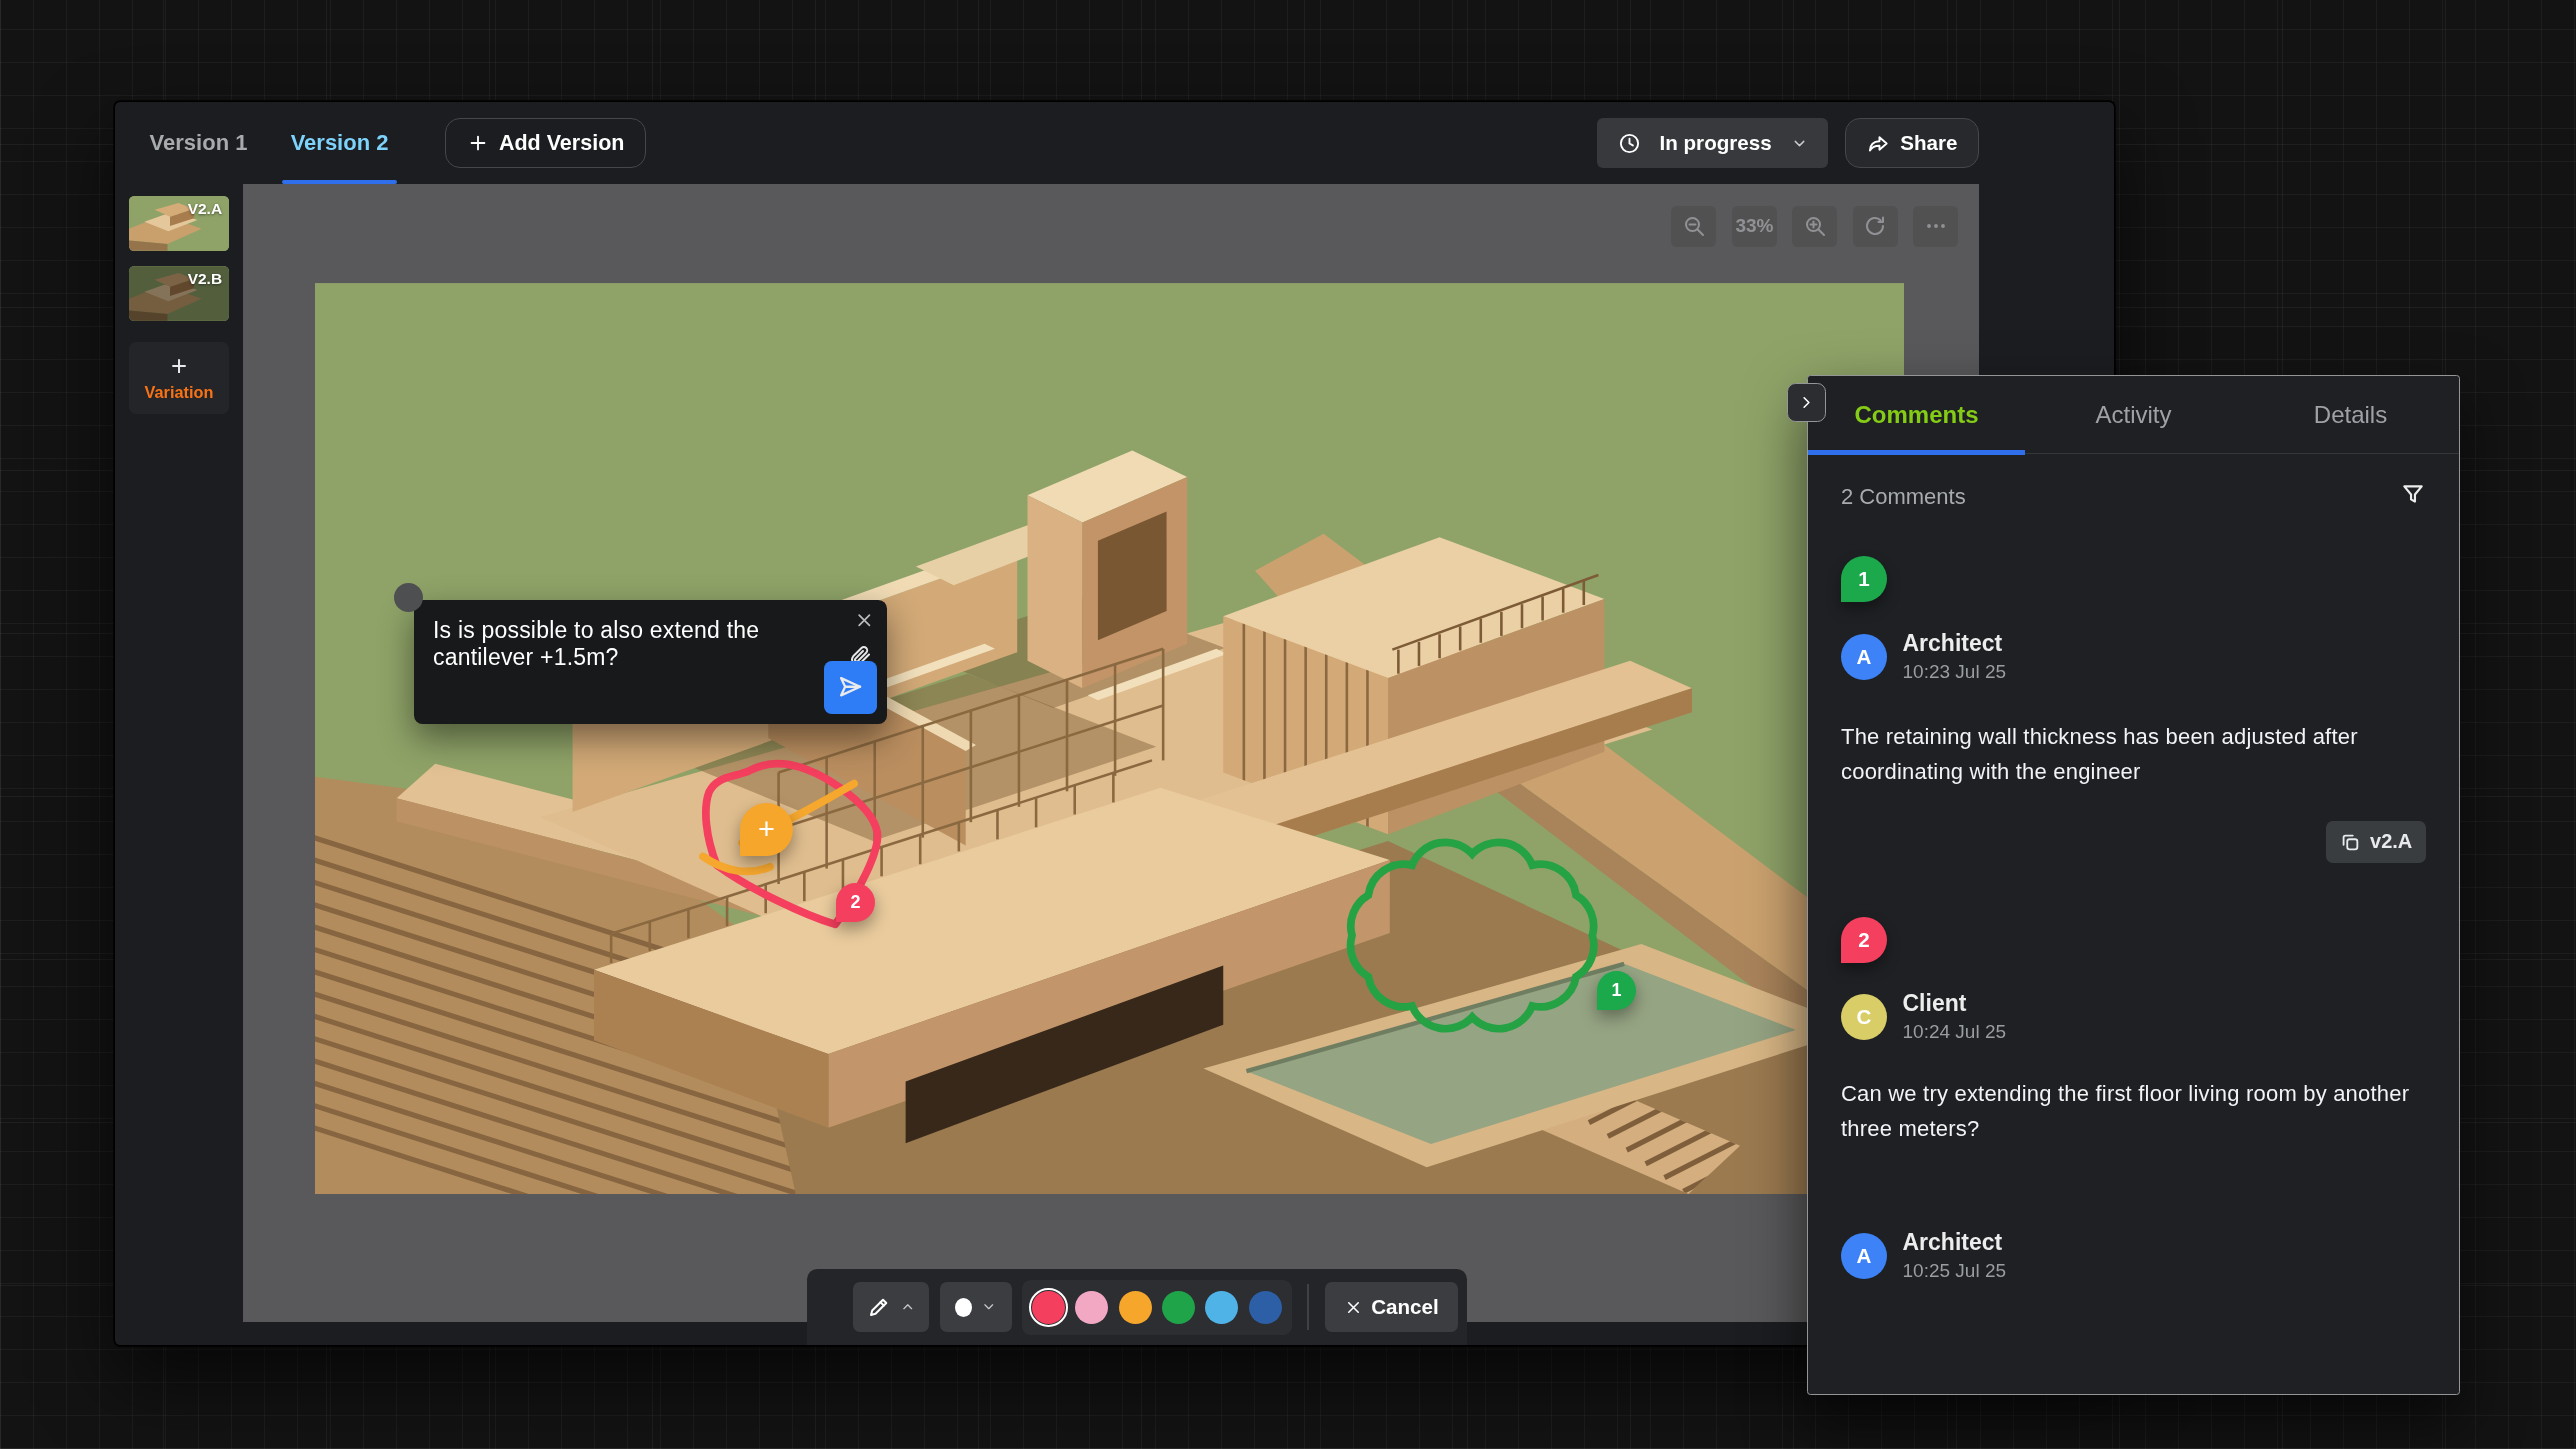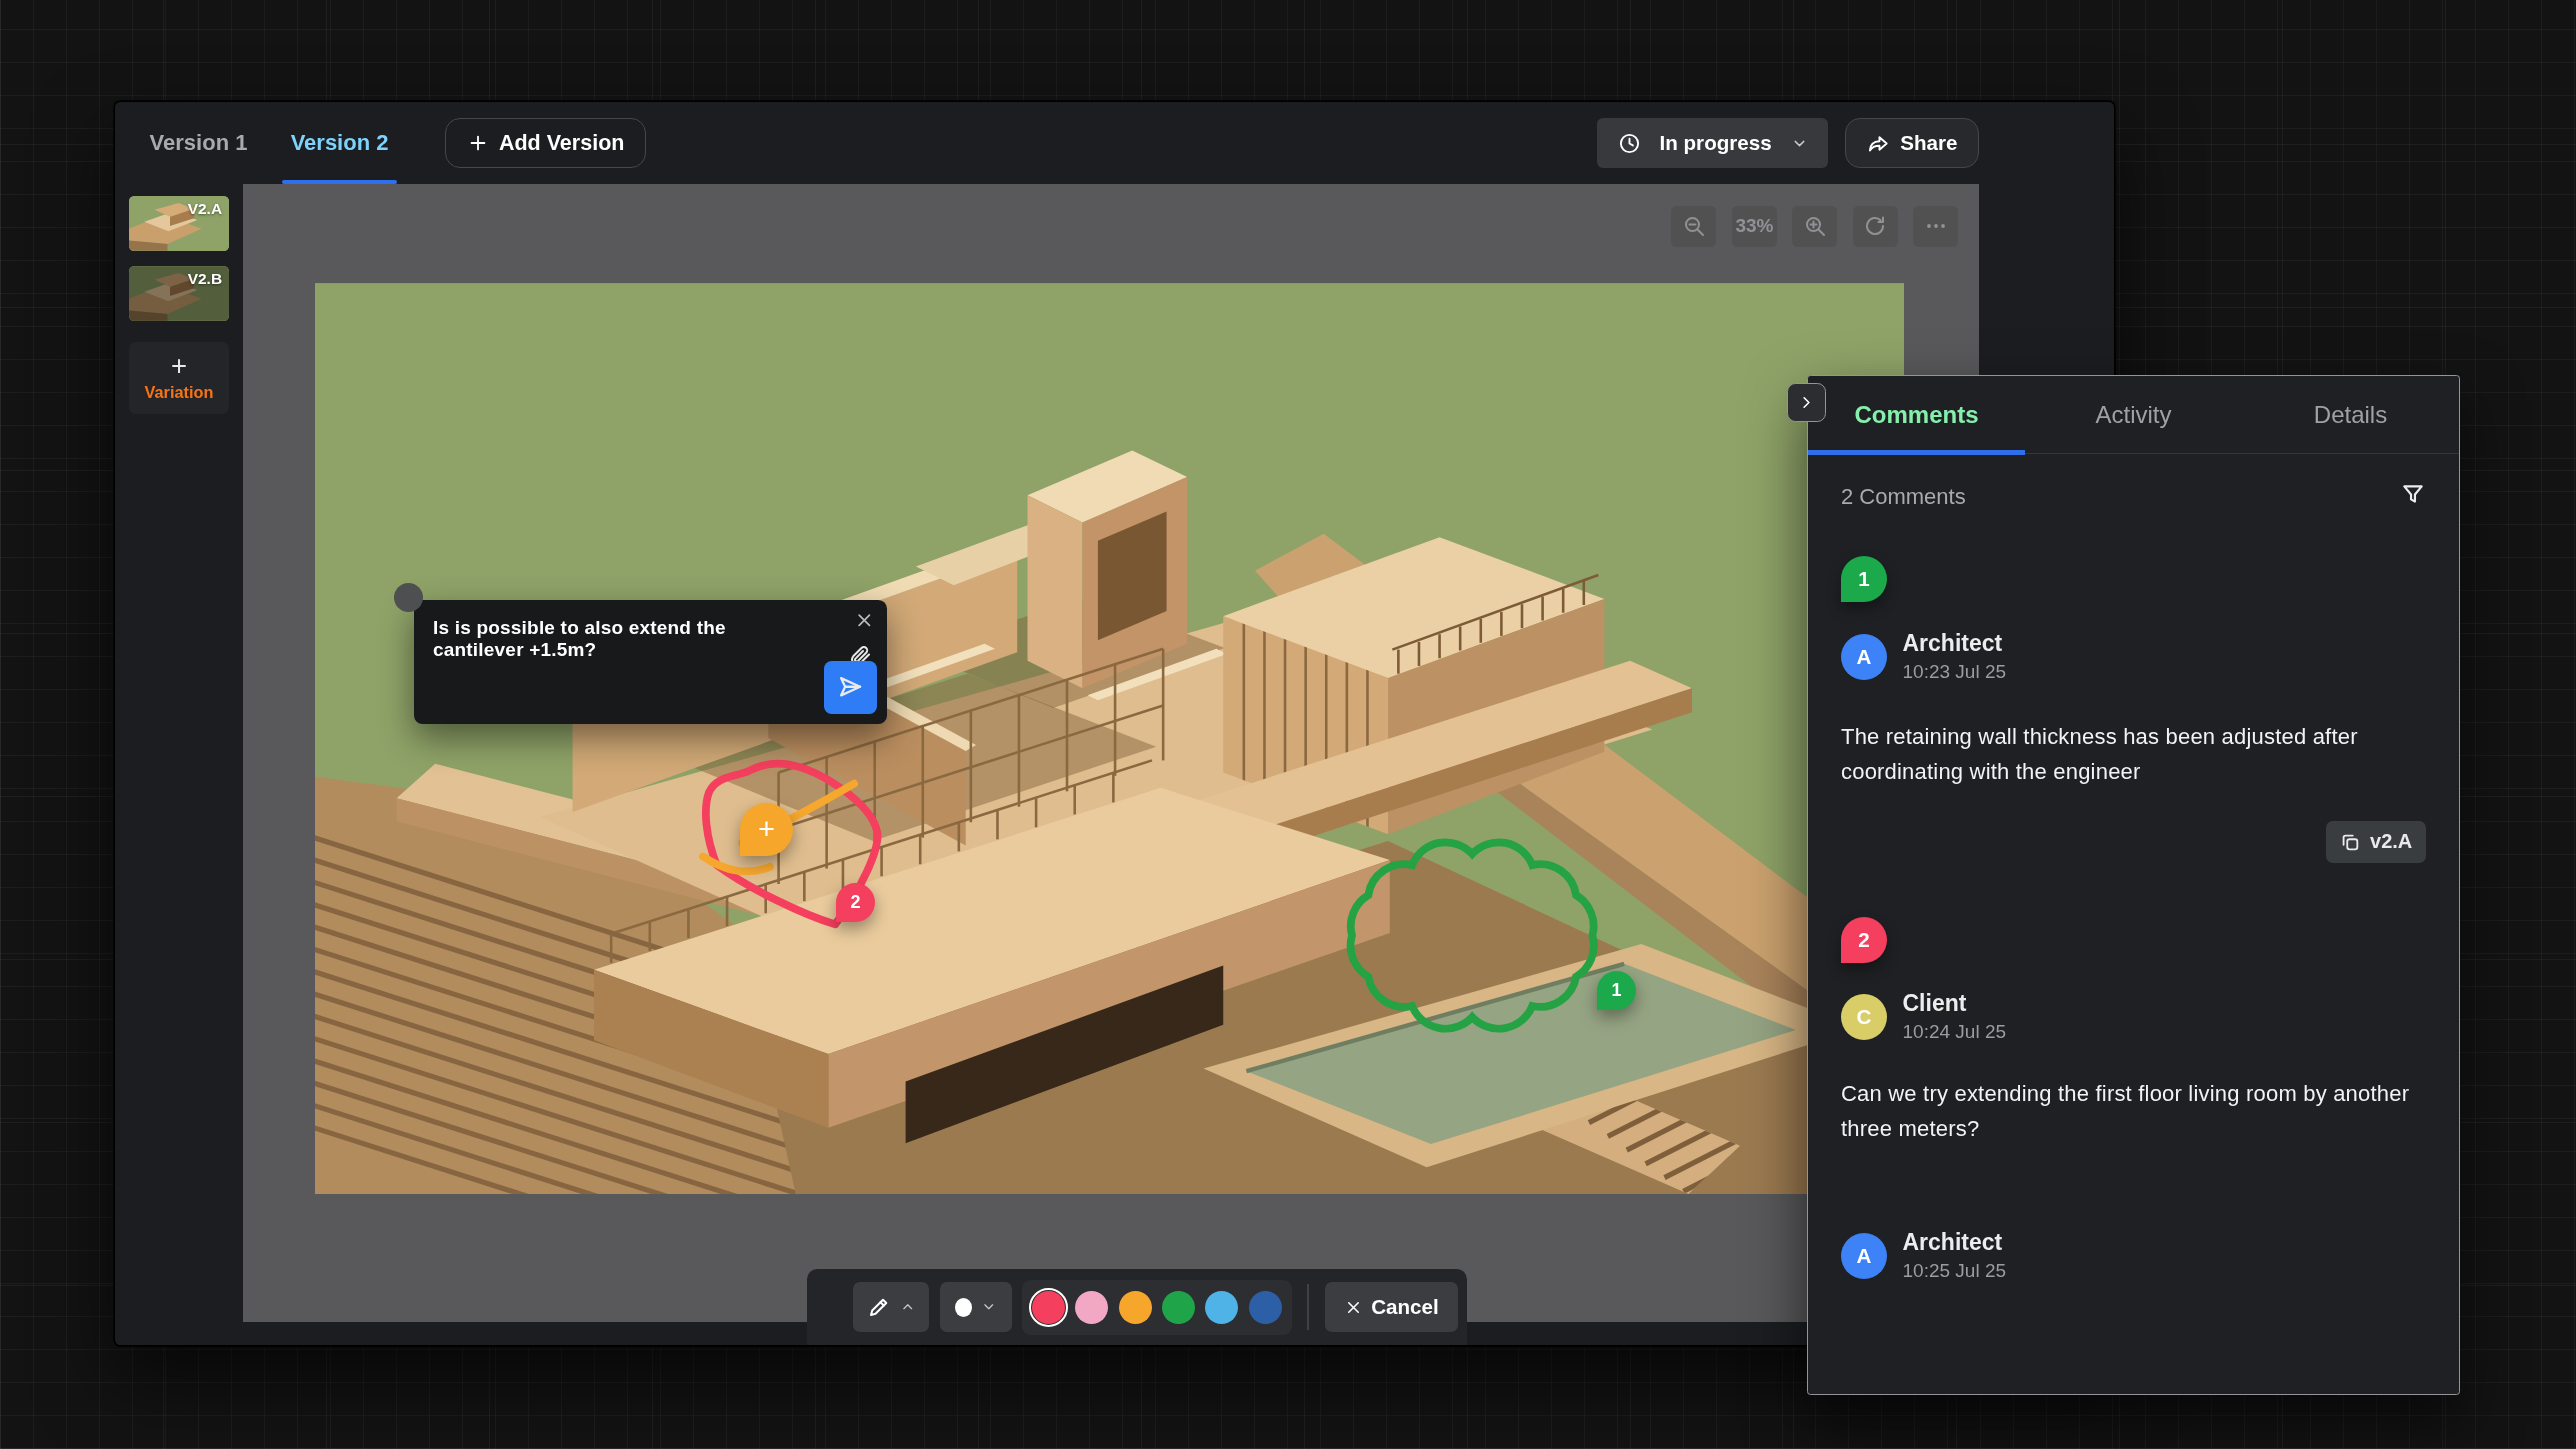--- a/index.html
+++ b/index.html
@@ -47,21 +47,21 @@
   .zbtn{width:45px;height:41px;border-radius:5.2px;background:rgba(0,0,0,.10);display:flex;align-items:center;
     justify-content:center;color:#97989b;opacity:.9;font-size:19px;font-weight:700;cursor:pointer;}
   
   .pin{position:absolute;border-radius:50% 50% 50% 0;display:flex;align-items:center;justify-content:center;
     color:#fff;font-weight:700;box-shadow:0 6.9px 15.5px rgba(0,0,0,.35);z-index:3;cursor:pointer;}
   .pin.small{width:39px;height:39px;font-size:18px;}
   .pin.big{width:53px;height:53px;font-size:29px;font-weight:400;}
   
   .cbox{position:absolute;left:99px;top:317px;width:473px;height:124px;background:#18191b;border-radius:8.6px;
     box-shadow:0 13.7px 34px rgba(0,0,0,.45);z-index:5;padding:17px 77px 17px 19px;box-sizing:border-box;}
-  .cbox .ctext{font-size:19px;font-weight:700;color:#fff;letter-spacing:0.2px;}
+  .cbox .ctext{font-size:23px;font-weight:400;color:#fff;letter-spacing:0.2px;}
   .cbox .close{position:absolute;top:10.3px;right:12px;color:#b9bbbd;cursor:pointer;}
   .cbox .clip{position:absolute;top:43px;right:15.5px;color:#e6e7e8;cursor:pointer;}
   .cbox .send{position:absolute;right:10.3px;bottom:10.3px;width:53px;height:53px;background:#2e7cf6;border-radius:7.7px;
     display:flex;align-items:center;justify-content:center;cursor:pointer;}
   .anchor-dot{position:absolute;left:79px;top:300px;width:29px;height:29px;border-radius:50%;background:#4e4f51;z-index:6;}
   
   .drawbar{position:absolute;left:692px;bottom:0;width:623px;height:76px;background:#232528;
     border-radius:10.3px 10.3px 0 0;display:flex;align-items:center;justify-content:center;gap:10.3px;z-index:6;padding-left:37px;}
   .tool{height:50px;background:#3b3d40;border-radius:6.9px;display:flex;align-items:center;justify-content:center;gap:8.6px;cursor:pointer;}
   .tool.pen{width:76px;color:#fff;}
@@ -72,21 +72,21 @@
   .sw.selected{outline:2.6px solid #fff;outline-offset:1.7px;}
   .vdiv{width:1.7px;height:46px;background:#3f4144;margin:0 5.2px;}
   .tool.cancel{padding:0 19px;font-size:20.6px;font-weight:700;color:#fff;}
   
   .panel{position:absolute;left:1807px;top:375px;width:651px;height:1018px;background:#1e2023;
     border:1.7px solid #939597;border-radius:3.4px;z-index:10;box-shadow:0 26px 60px rgba(0,0,0,.6);}
   .collapse{position:absolute;left:-21.5px;top:6.9px;width:39px;height:39px;background:#2b2d30;border:1.7px solid #939597;
     border-radius:8.6px;display:flex;align-items:center;justify-content:center;color:#fff;cursor:pointer;box-sizing:border-box;}
   .ptabs{position:relative;height:77px;display:flex;border-bottom:1.7px solid #33363b;}
   .ptab{flex:1;display:flex;align-items:center;justify-content:center;font-size:24px;color:#9ea2a6;cursor:pointer;}
-  .ptab.active{color:#86efac;font-weight:700;text-align:right;}
+  .ptab.active{color:#84cc16;font-weight:700;text-align:right;}
   .ptab-underline{position:absolute;left:0;bottom:-1.7px;width:33.33%;height:4.3px;background:#2f6fec;}
   .pbody{padding:26px 33px 0 33px;}
   .phead{display:flex;align-items:center;justify-content:space-between;height:34px;color:#a7abaf;font-size:22px;}
   .funnel{color:#eceded;cursor:pointer;}
   .marker{width:46px;height:46px;border-radius:50% 50% 50% 0;display:flex;align-items:center;justify-content:center;
     color:#fff;font-size:20.6px;font-weight:700;box-shadow:0 6.9px 13.7px rgba(0,0,0,.35);}
   .chead{display:flex;align-items:center;gap:15.5px;}
   .avatar{width:46px;height:46px;border-radius:50%;display:flex;align-items:center;justify-content:center;
     color:#fff;font-size:20.6px;font-weight:700;flex:none;}
   .who{display:flex;flex-direction:column;gap:4.3px;}

